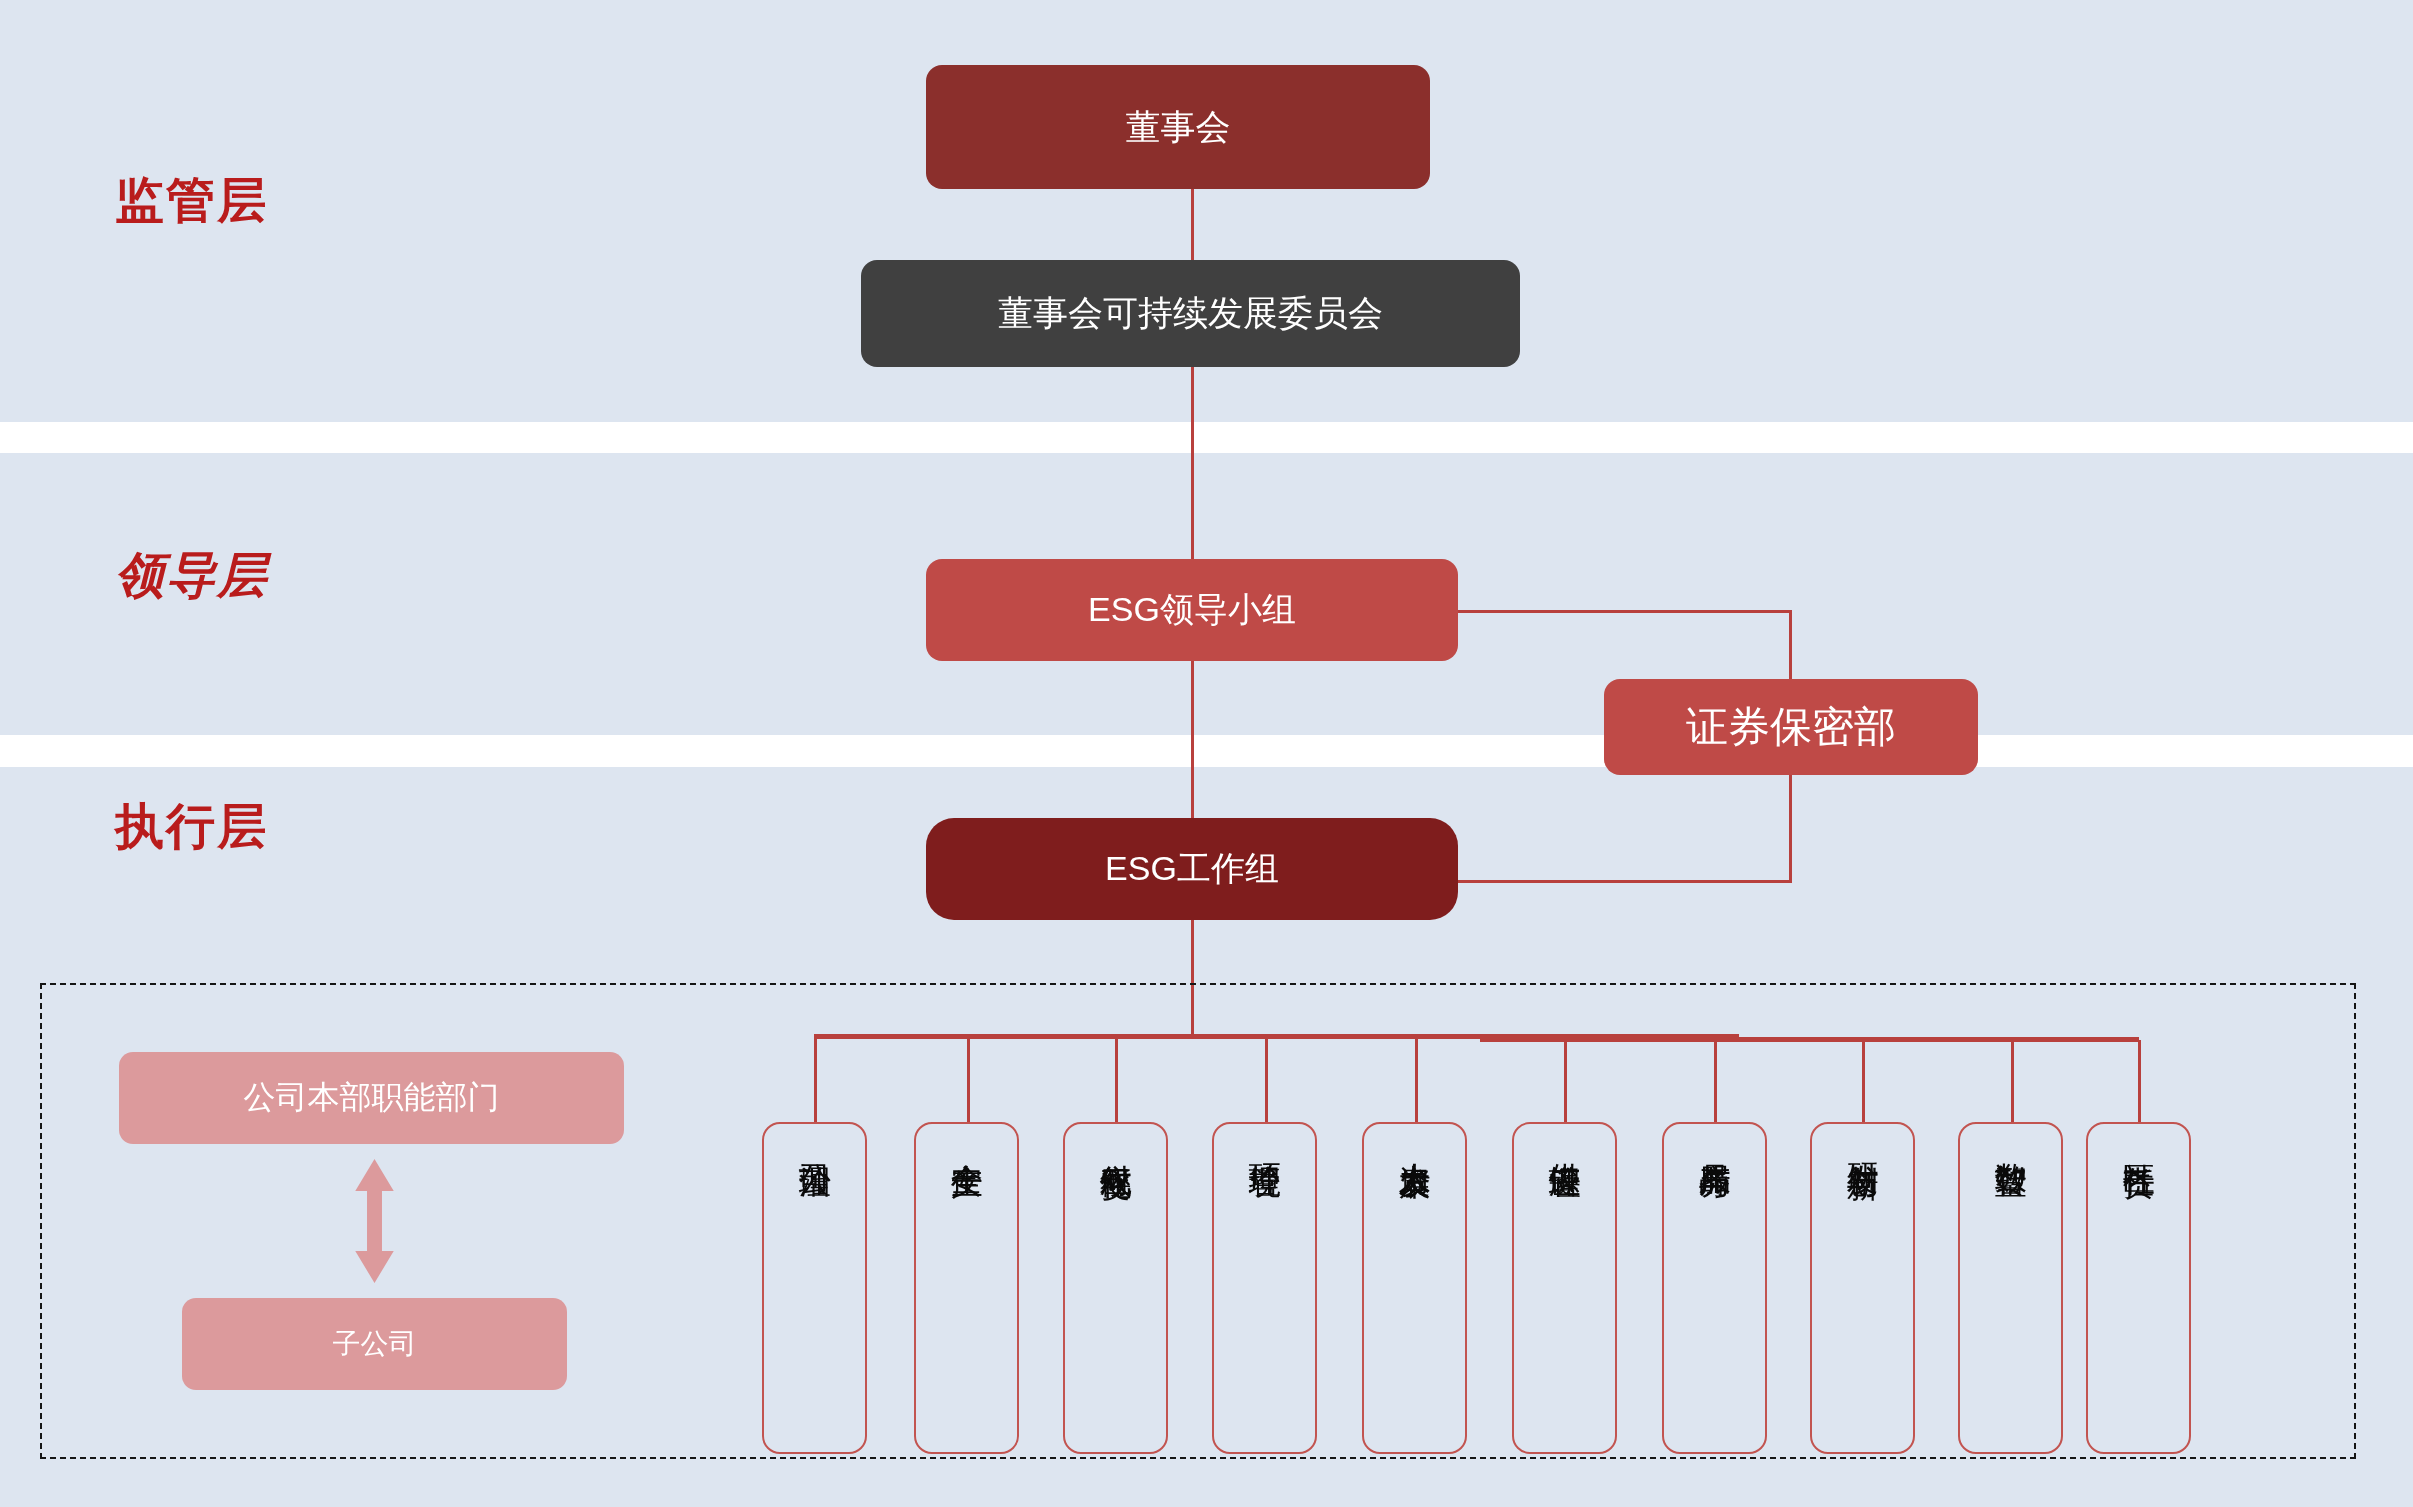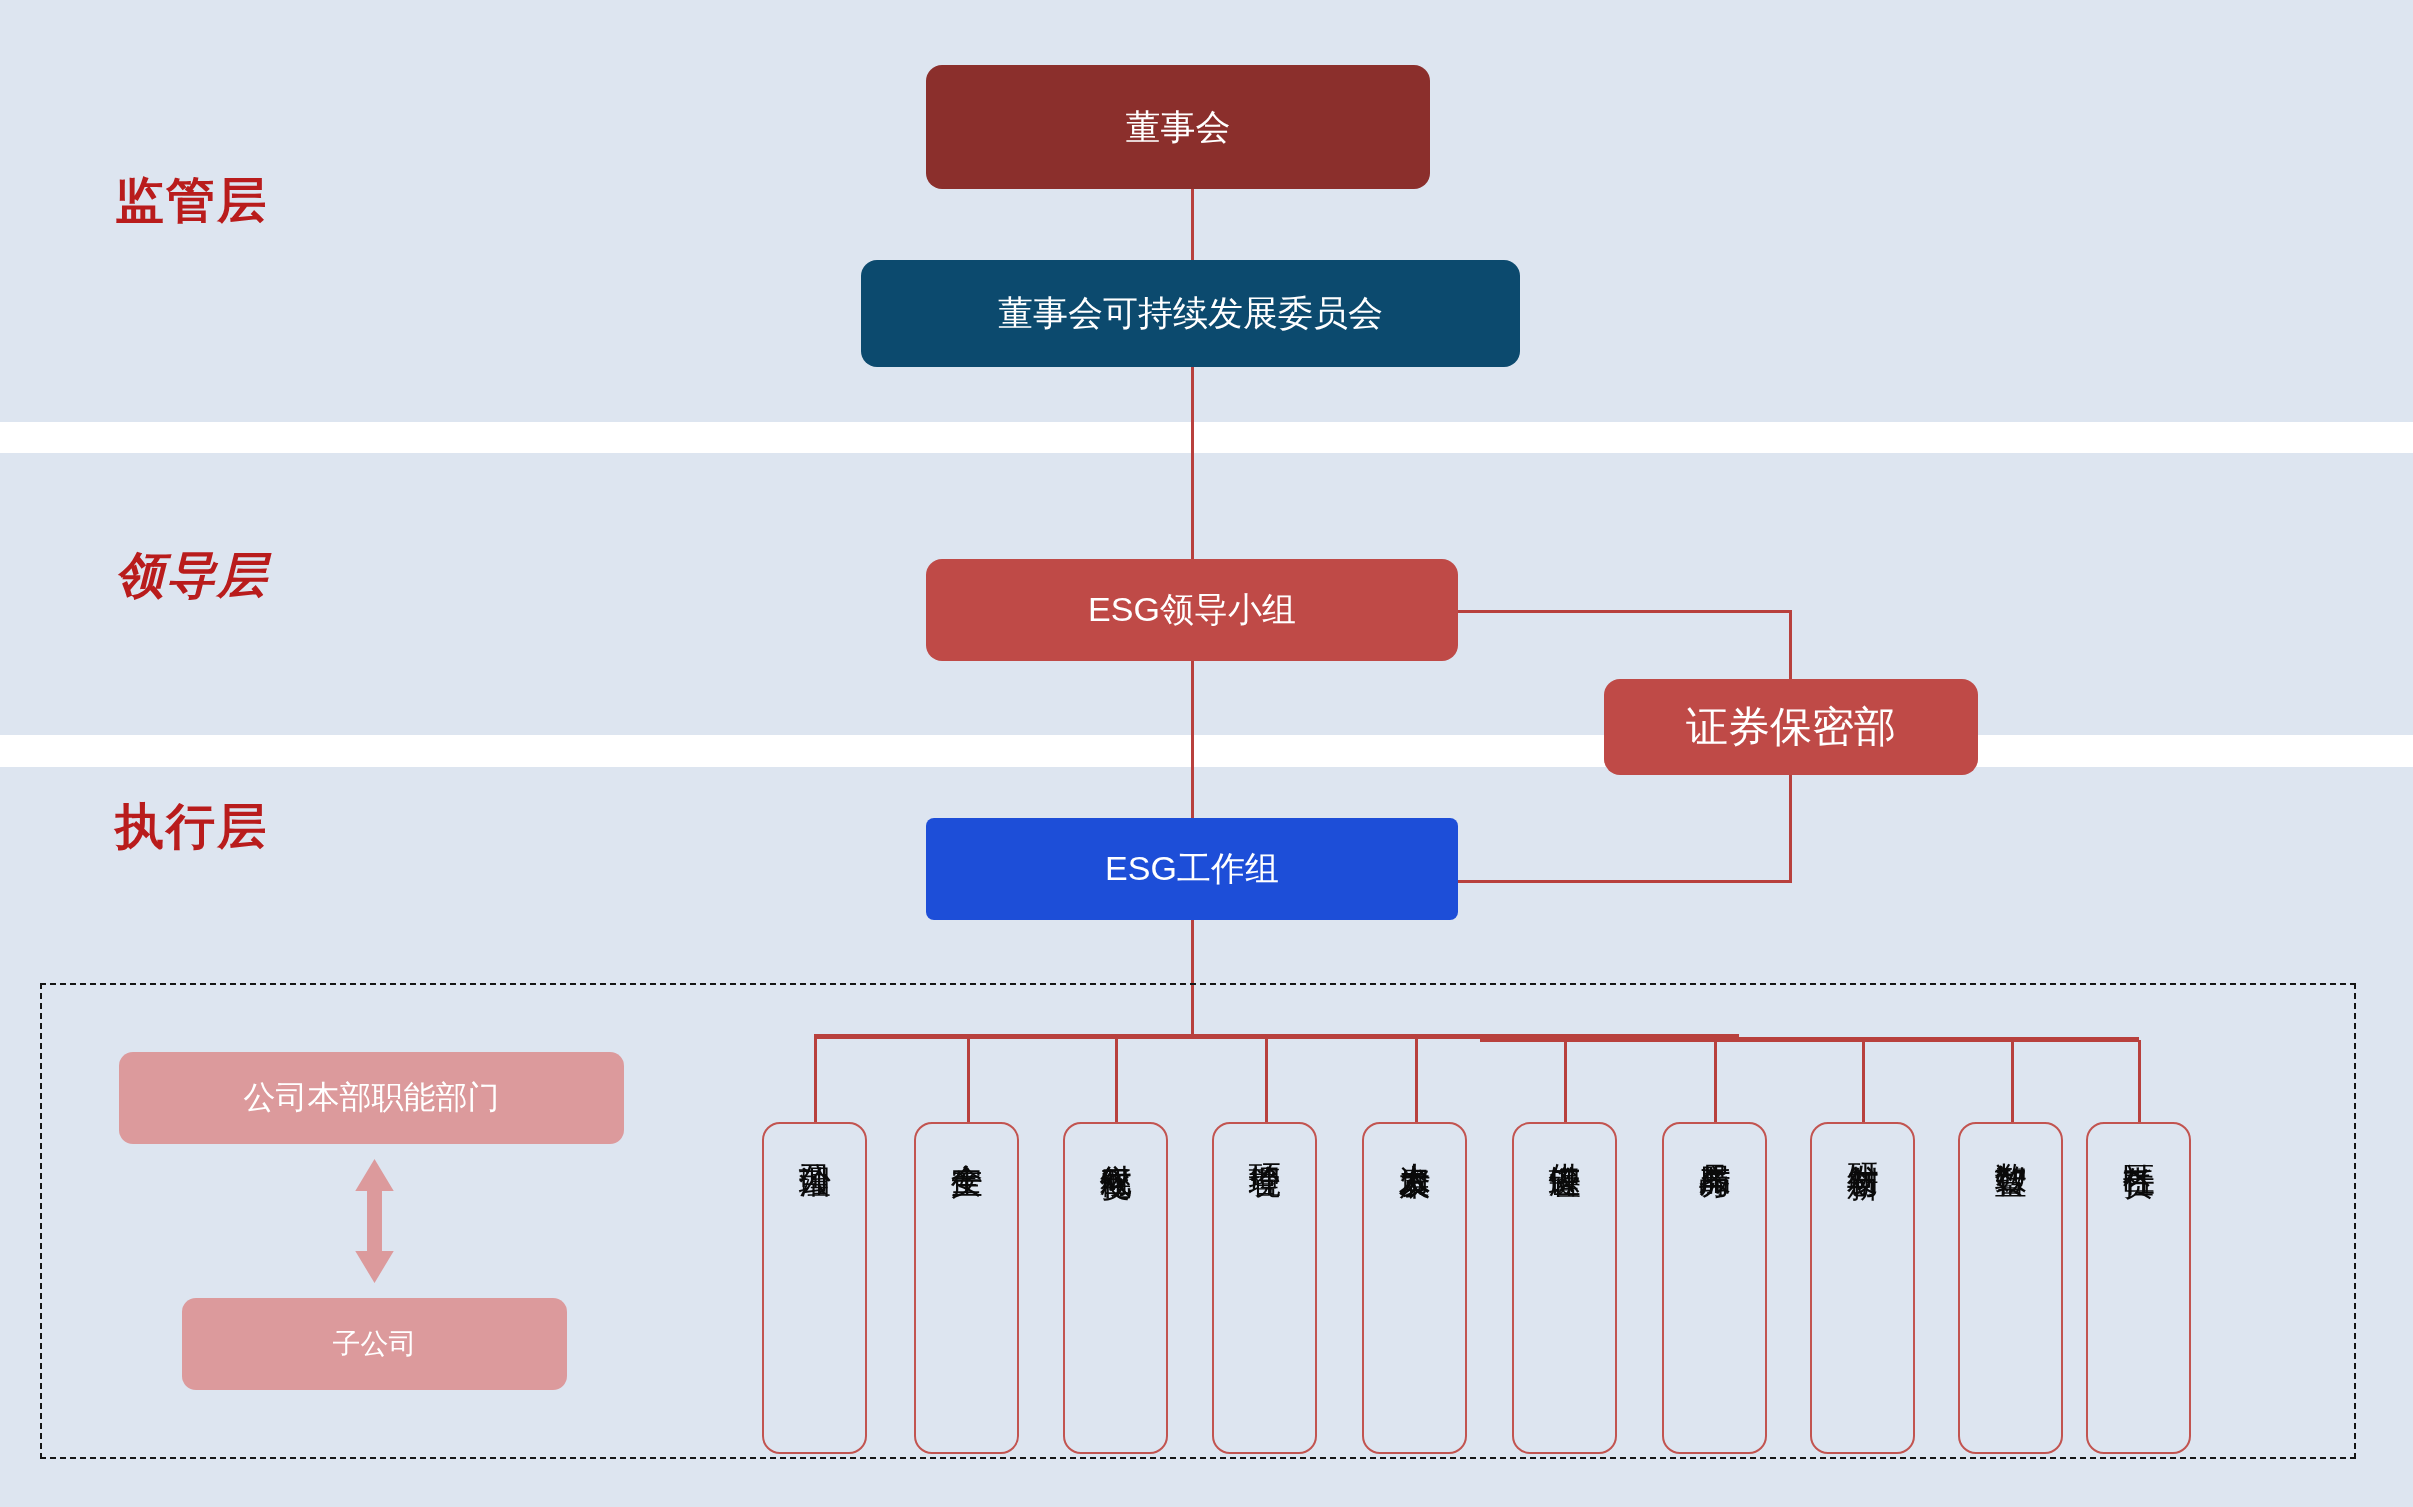--- a/index.html
+++ b/index.html
@@ -31,33 +31,33 @@
     position:absolute;display:flex;align-items:center;justify-content:center;
     color:#ffffff;border-radius:14px;text-align:center;
     box-sizing:border-box;
   }
   #node-board{
     left:926px;top:65px;width:504px;height:124px;
     background:#8b2f2c;font-size:35px;border-radius:16px;
   }
   #node-committee{
     left:861px;top:260px;width:659px;height:107px;
-    background:#0c4a6e;font-size:35px;border-radius:16px;
+    background:#404040;font-size:35px;border-radius:16px;
   }
   #node-esg-leading{
     left:926px;top:559px;width:532px;height:102px;
     background:#bf4a47;font-size:34px;border-radius:16px;
   }
   #node-securities{
     left:1604px;top:679px;width:374px;height:96px;
     background:#bf4a47;font-size:42px;border-radius:16px;
   }
   #node-esg-working{
     left:926px;top:818px;width:532px;height:102px;
-    background:#1d4ed8;font-size:34px;border-radius:8px;
+    background:#7f1d1d;font-size:34px;border-radius:28px;
   }
   #node-hq-dept{
     left:119px;top:1052px;width:505px;height:92px;
     background:#dc9a9c;font-size:32px;border-radius:14px;
   }
   #node-subsidiary{
     left:182px;top:1298px;width:385px;height:92px;
     background:#dc9a9c;font-size:28px;border-radius:14px;
   }
 

